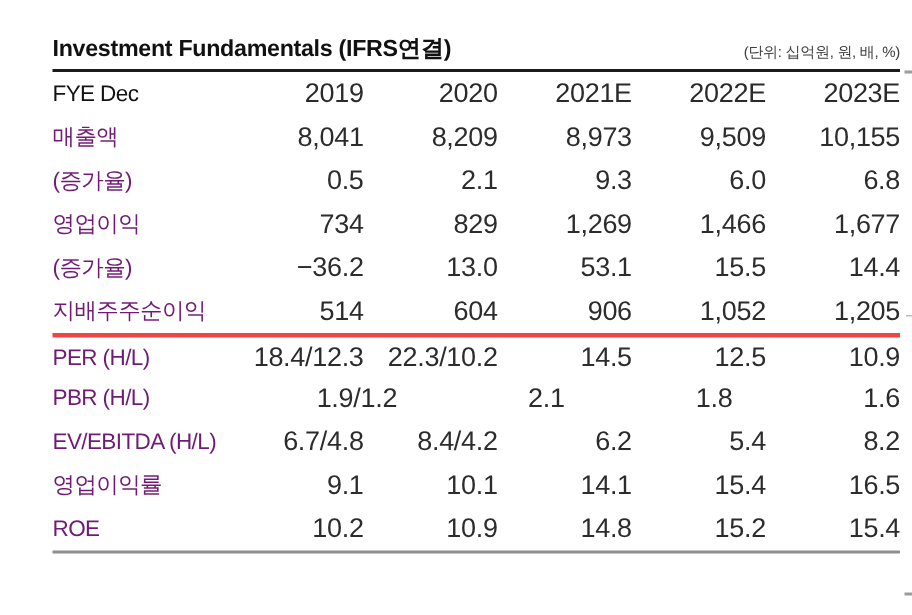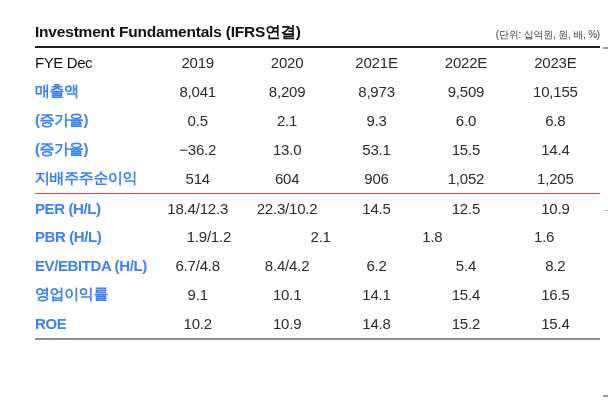--- a/index.html
+++ b/index.html
@@ -14,24 +14,24 @@
     height:28px; border-bottom:2px solid #1b1b1b;
     display:flex; justify-content:space-between; align-items:flex-end;
     padding-bottom:3px;
   }
   .title { font-size:15.5px; font-weight:bold; color:#111; letter-spacing:-0.2px; }
   .unit  { font-size:10px; color:#3d3d3d; padding-bottom:1px; letter-spacing:-0.2px; }
 
   .row { display:flex; height:29px; align-items:center; }
   .row.header .lbl { font-weight:normal; color:#111; }
   .row.header .num { color:#2a2a2a; }
-  .row.sep { border-top:1px solid #ef4444; }
+  .row.sep { border-top:3px solid #ef4444; }
 
-  .lbl { width:118px; font-size:15px; font-weight:bold; color:#3b82f6; letter-spacing:-0.4px; white-space:nowrap; }
-  .num { flex:1; font-size:15px; text-align:center; color:#2c2c2c; letter-spacing:-0.2px; white-space:nowrap; }
+  .lbl { width:118px; font-size:15px; font-weight:normal; color:#701a75; letter-spacing:-0.4px; white-space:nowrap; }
+  .num { flex:1; font-size:18px; text-align:right; color:#2c2c2c; letter-spacing:-0.2px; white-space:nowrap; }
 
   
   .artifact { position:absolute; background:#9b9b9b; }
   .a1 { left:603px; top:47px;  width:5px; height:2px; }
   .a2 { left:604px; top:210px; width:4px; height:1px; background:#bdbdbd; }
   .a3 { left:603px; top:395px; width:5px; height:2px; }
 </style>
 </head>
 <body>
 
@@ -63,20 +63,28 @@
 
     <div class="row">
       <span class="lbl">(증가율)</span>
       <span class="num">0.5</span>
       <span class="num">2.1</span>
       <span class="num">9.3</span>
       <span class="num">6.0</span>
       <span class="num">6.8</span>
     </div>
 
+    <div class="row">
+      <span class="lbl">영업이익</span>
+      <span class="num">734</span>
+      <span class="num">829</span>
+      <span class="num">1,269</span>
+      <span class="num">1,466</span>
+      <span class="num">1,677</span>
+    </div>
 
     <div class="row">
       <span class="lbl">(증가율)</span>
       <span class="num">−36.2</span>
       <span class="num">13.0</span>
       <span class="num">53.1</span>
       <span class="num">15.5</span>
       <span class="num">14.4</span>
     </div>
 

